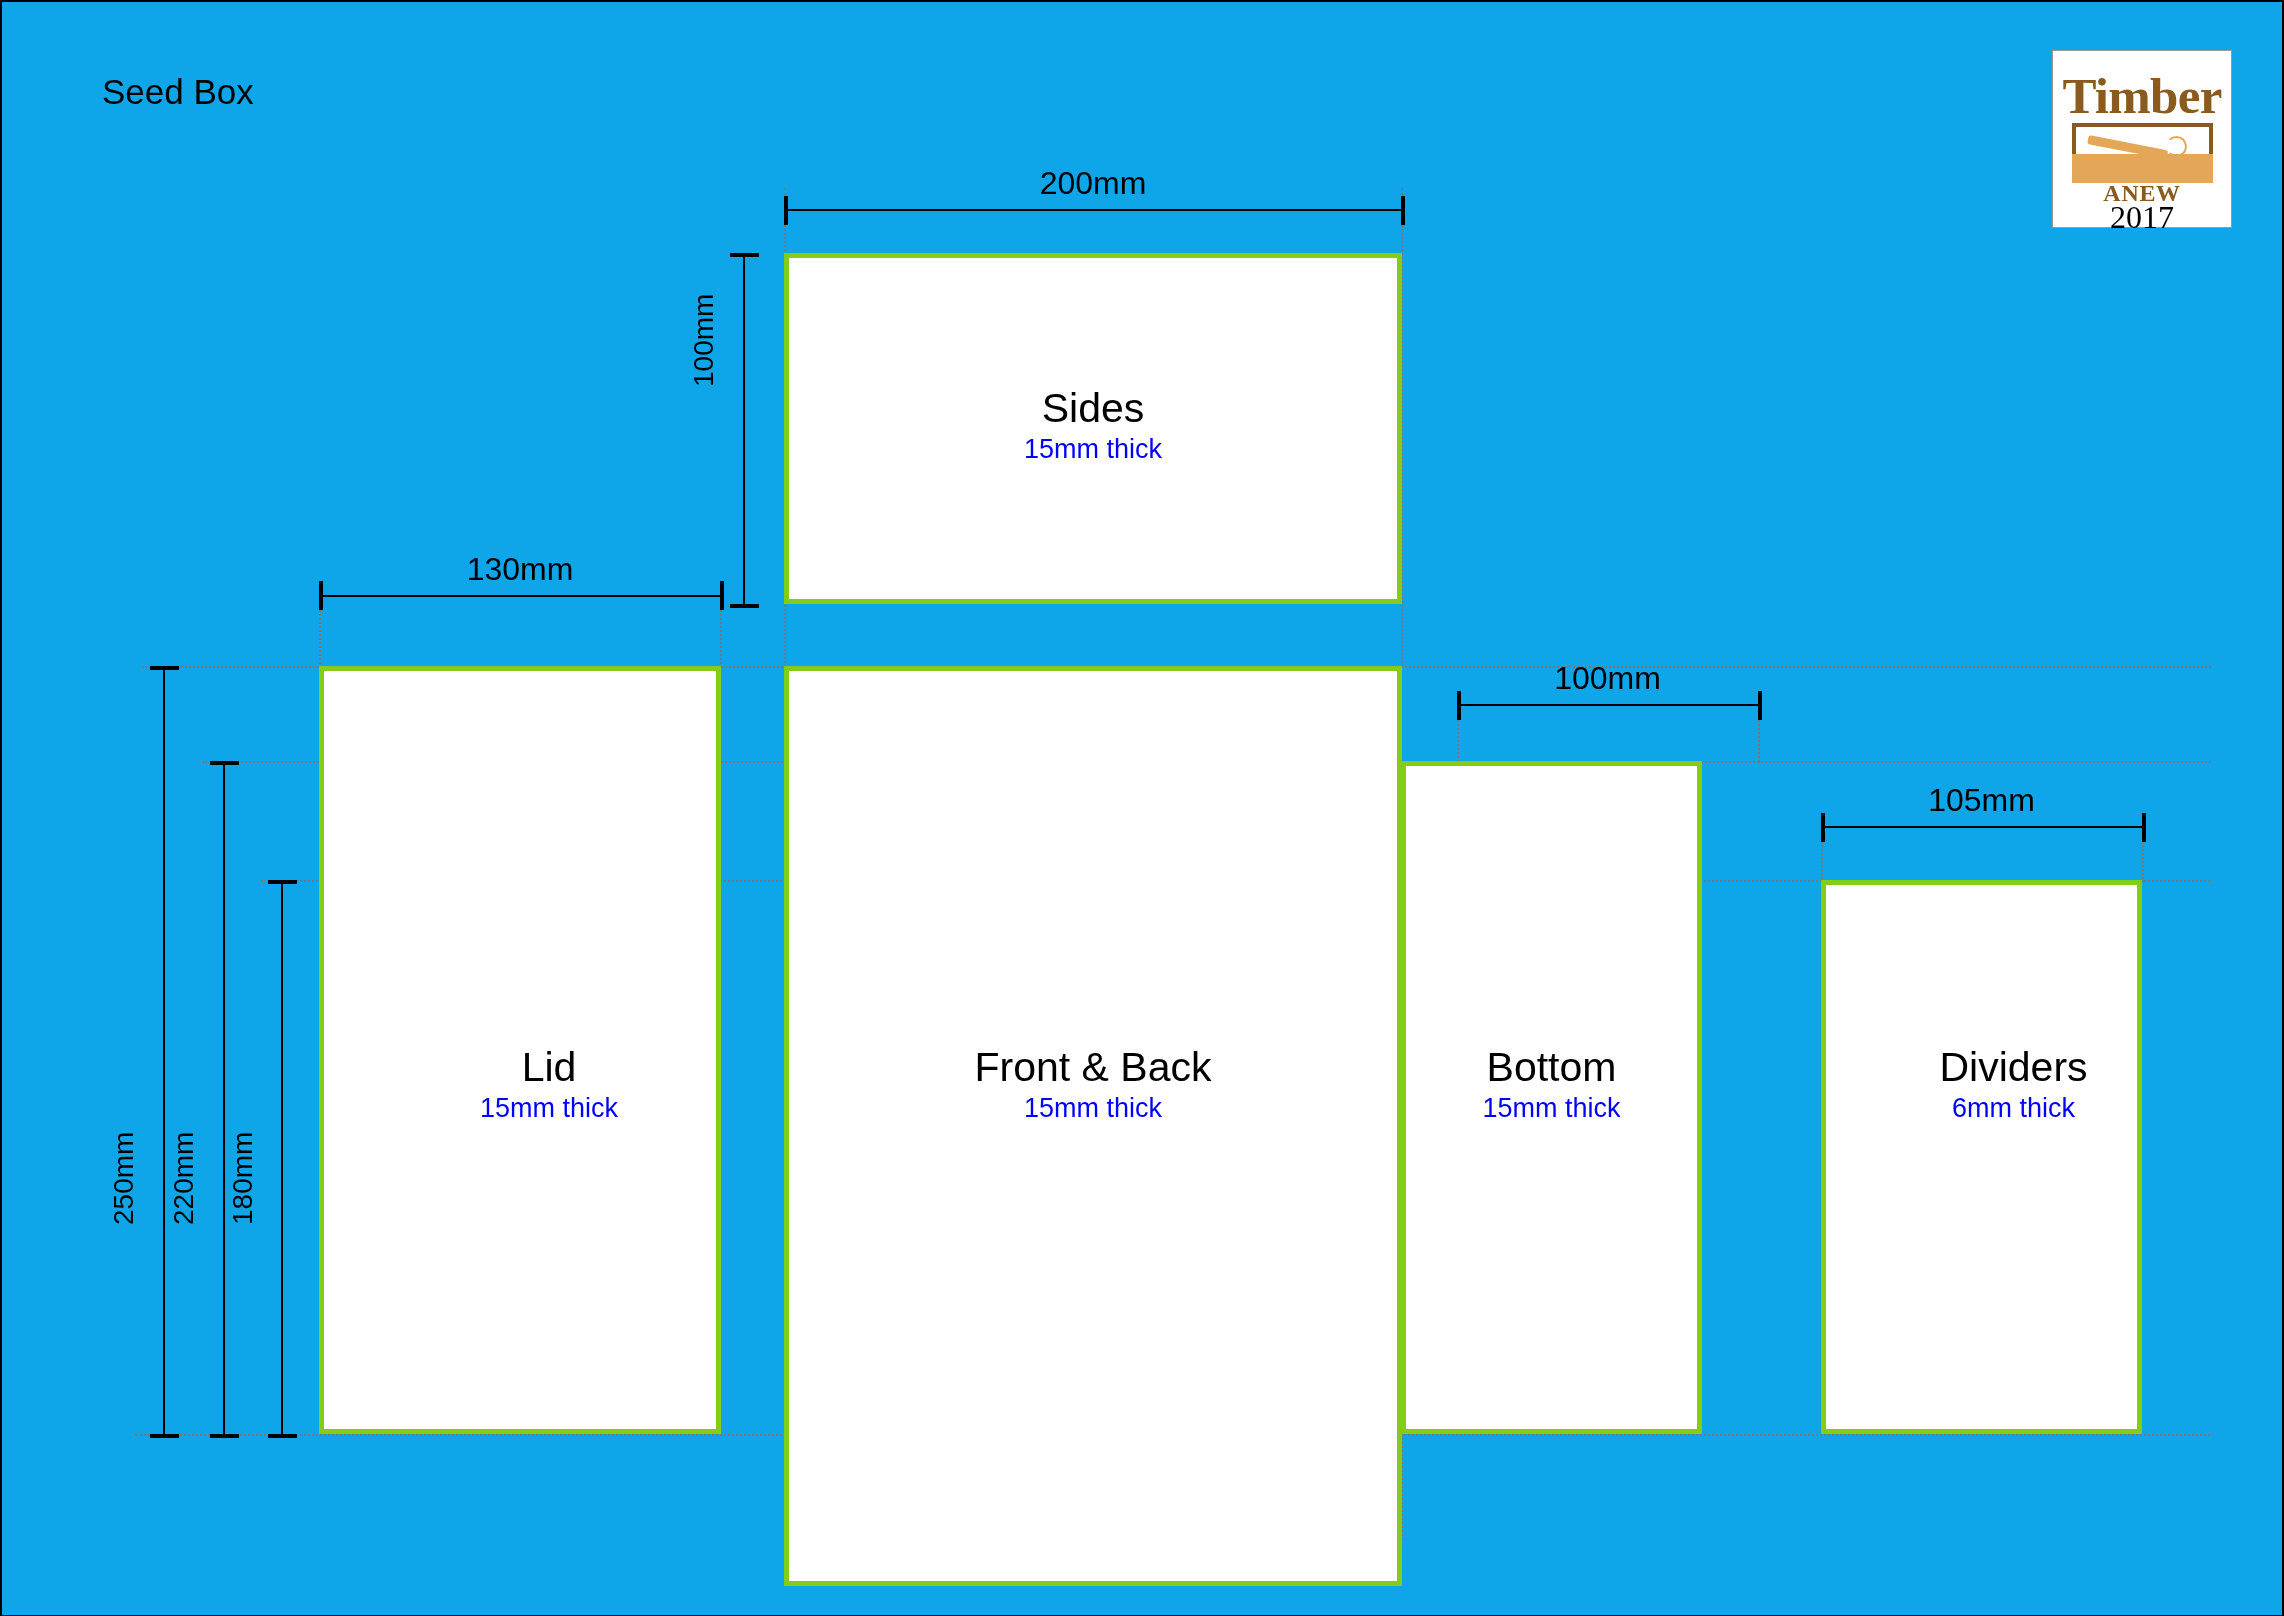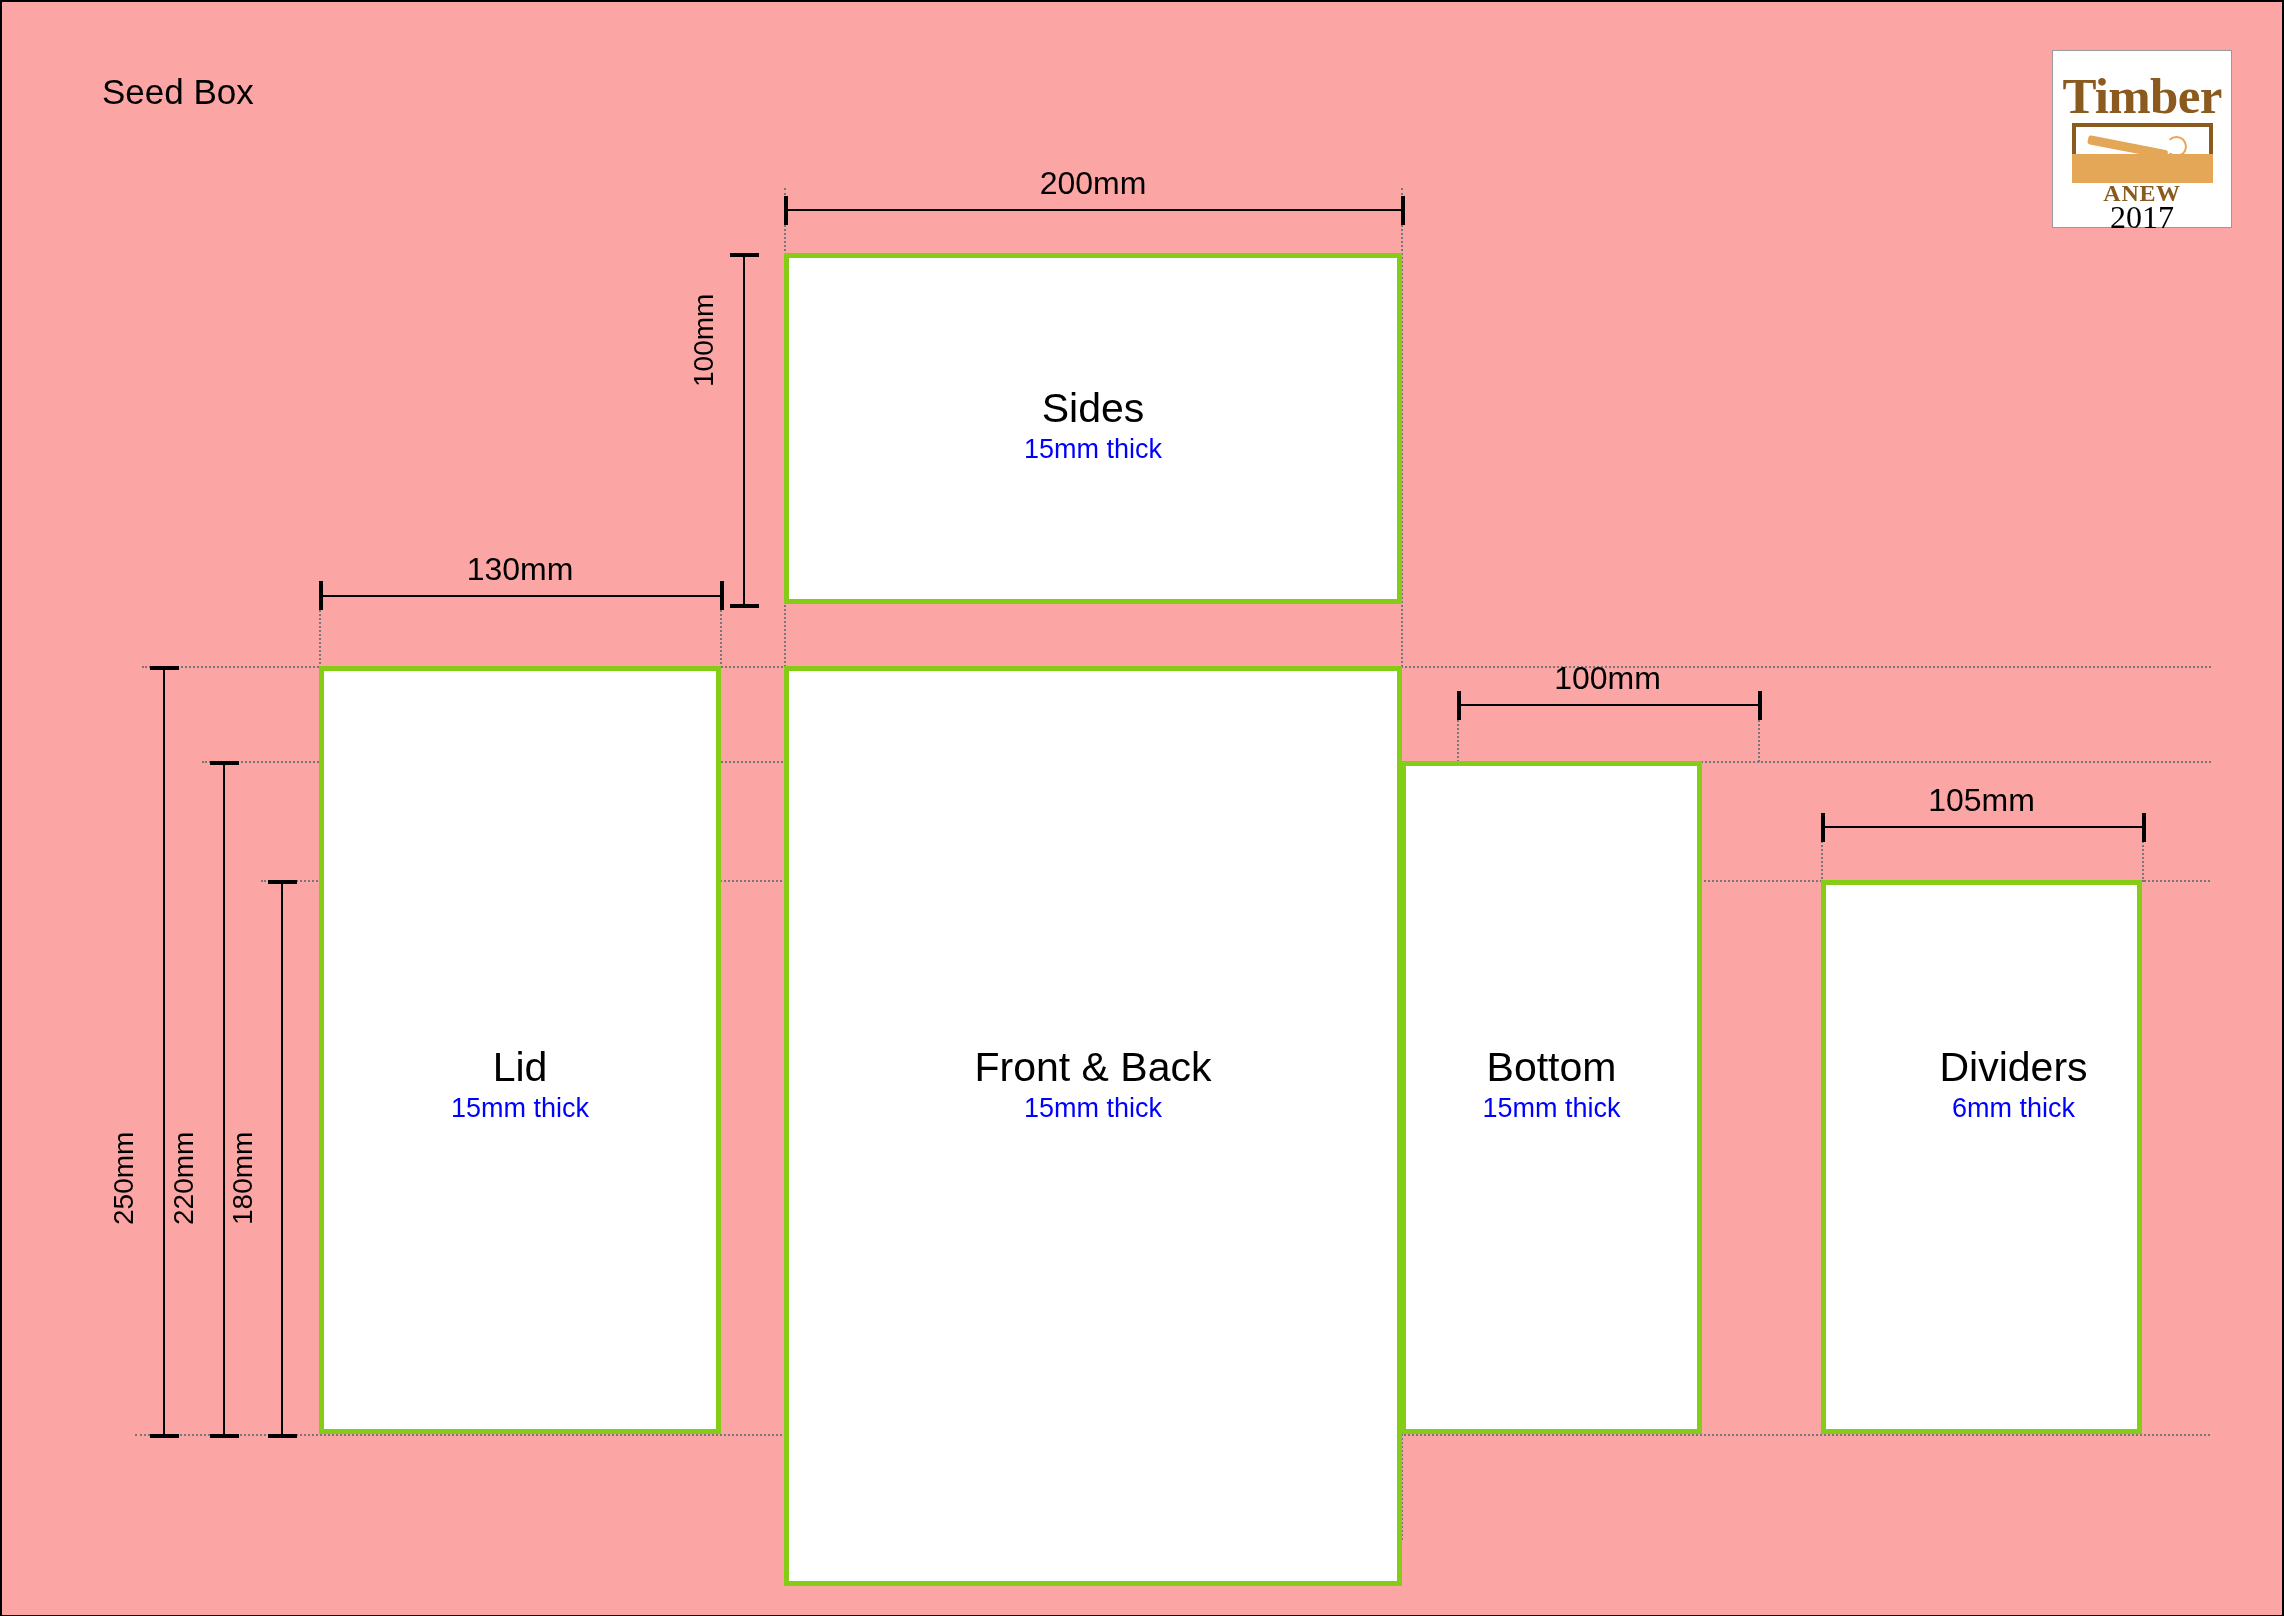--- a/index.html
+++ b/index.html
@@ -9,21 +9,21 @@
     background: #ffffff;
   }
   body {
     font-family: "Liberation Sans", sans-serif;
   }
 
   #sheet {
     position: relative;
     width: 2284px;
     height: 1617px;
-    background: #fca5a5;
+    background: #0ea5e9;
     box-sizing: border-box;
     border: 2px solid #000000;
     overflow: hidden;
   }
 
   
   #drawing-title {
     position: absolute;
     left: 100px;
     top: 70px;
@@ -243,21 +243,21 @@
   <div class="ext-v" style="left:2140px; top:828px; height:52px;"></div>
 
   <div class="panel" style="left:782px; top:251px; width:618px; height:351px;">
     <div class="panel-labels" style="top:126px;">
       <div class="panel-name">Sides</div>
       <div class="panel-thickness">15mm thick</div>
     </div>
   </div>
 
   <div class="panel" style="left:317px; top:664px; width:402px; height:768px;">
-    <div class="panel-labels" style="top:372px;">
+    <div class="panel-labels" style="top:372px;margin-left:29px;">
       <div class="panel-name">Lid</div>
       <div class="panel-thickness">15mm thick</div>
     </div>
   </div>
 
   <div class="panel" style="left:782px; top:664px; width:618px; height:920px;">
     <div class="panel-labels" style="top:372px;">
       <div class="panel-name">Front &amp; Back</div>
       <div class="panel-thickness">15mm thick</div>
     </div>

